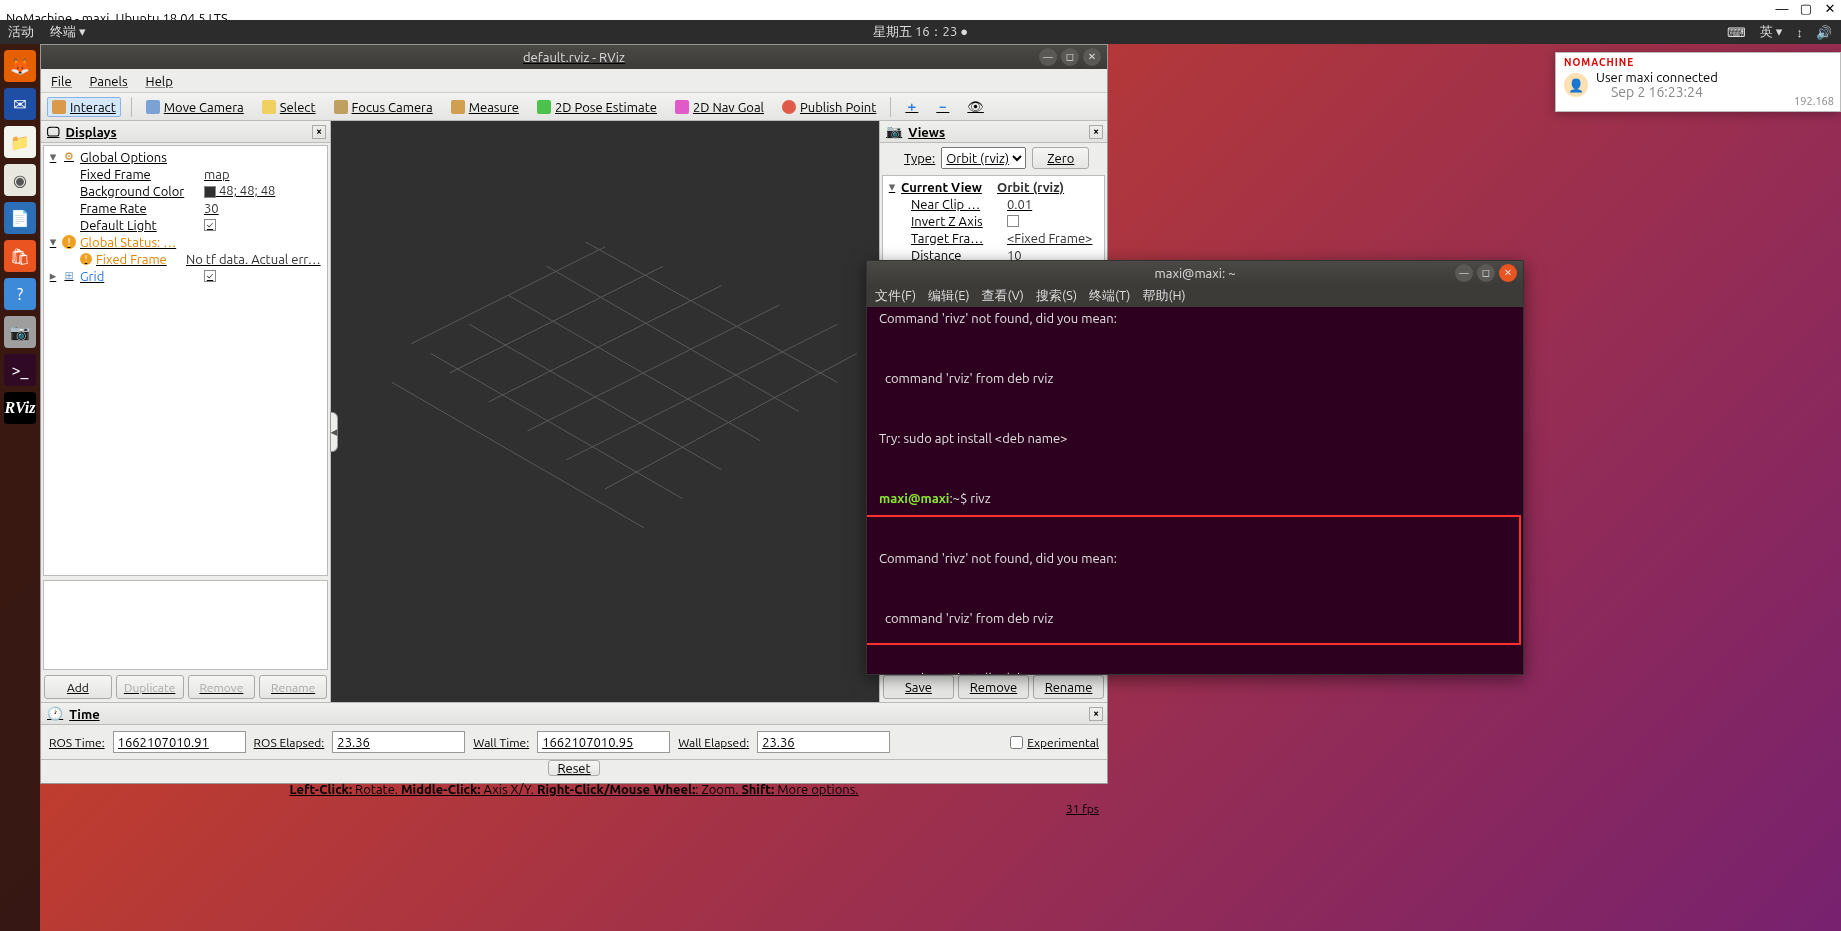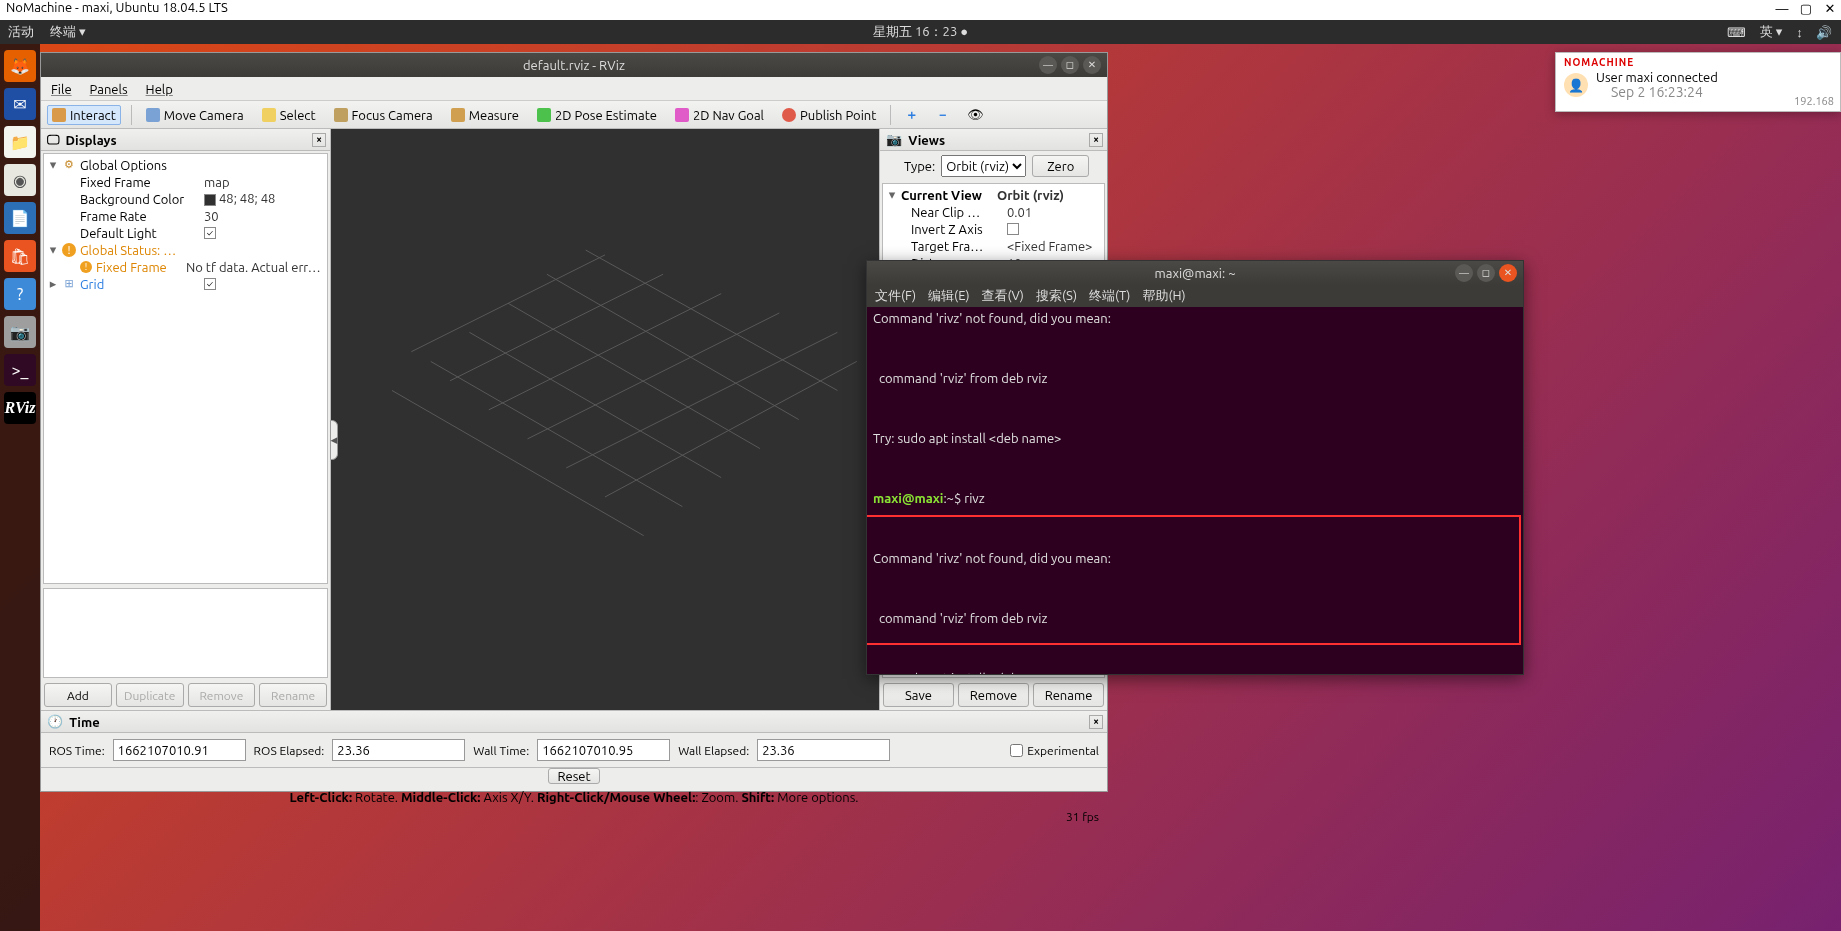--- a/index.html
+++ b/index.html
@@ -1,19 +1,19 @@
 <!DOCTYPE html>
 <html><head>
 <meta charset="utf-8">
 <style>
 * { margin: 0; padding: 0; box-sizing: border-box; font-family: "Ubuntu", Arial, sans-serif; font-size: 13px; }
 body { width: 1841px; height: 931px; background: #fff; overflow: hidden; position: relative; }
 
 
-.win-titlebar { height: 36px; background: #fff; display: flex; align-items: flex-start; padding: 0 6px; color: #000; border-bottom: 1px solid #ddd; position: relative; }
+.win-titlebar { height: 36px; background: #fff; display: flex; align-items: center; padding: 0 6px; color: #000; border-bottom: 1px solid #ddd; position: relative; }
 .win-titlebar .wt-controls { position: absolute; right: 4px; top: 2px; display: flex; gap: 10px; }
 .wt-controls span { width: 14px; height: 14px; display: inline-block; text-align: center; line-height: 12px; }
 
 
 .desktop { position: absolute; top: 20px; left: 0; right: 0; bottom: 0; background: linear-gradient(135deg, #dd4814 0%, #77216f 100%); }
 .ubuntu-topbar { height: 24px; background: #2c2c2c; color: #ddd; display: flex; align-items: center; padding: 0 8px; gap: 16px; position: relative; }
 .ubuntu-topbar .center { position: absolute; left: 50%; transform: translateX(-50%); display: flex; align-items: center; gap: 4px; }
 .ubuntu-topbar .right { margin-left: auto; display: flex; align-items: center; gap: 14px; }
 
 
@@ -24,21 +24,21 @@
 .licon.files { background: #f5f5f0; color: #555; }
 .licon.disk { background: #e8e8e0; color: #555; }
 .licon.lo  { background: #2c6fb7; }
 .licon.sw  { background: #e95420; }
 .licon.help{ background: #3d8bd8; }
 .licon.shot{ background: #9e9e9e; }
 .licon.term{ background: #300a24; }
 .licon.rviz{ background: #000; font-weight: bold; font-family: serif; font-style: italic; }
 
 
-.rviz-window { position: absolute; top: 32px; left: 40px; width: 1068px; height: 740px; background: #ededeb; border: 1px solid #999; display: flex; flex-direction: column; }
+.rviz-window { position: absolute; top: 24px; left: 40px; width: 1068px; height: 740px; background: #ededeb; border: 1px solid #999; display: flex; flex-direction: column; text-decoration: underline; }
 .rviz-title { height: 24px; background: linear-gradient(#4a4946,#3c3b38); color: #ddd; text-align: center; line-height: 24px; position: relative; font-size: 12px; }
 .rviz-title .winctl { position: absolute; right: 6px; top: 3px; display: flex; gap: 4px; }
 .winctl span { width: 18px; height: 18px; border-radius: 50%; background: #5a5955; display: flex; align-items: center; justify-content: center; color: #ddd; font-size: 10px; }
 .rviz-menu { height: 24px; background: #ededeb; border-bottom: 1px solid #ccc; display: flex; align-items: center; padding: 0 10px; gap: 18px; }
 .rviz-menu span { text-decoration: underline; text-decoration-color: #888; cursor: pointer; }
 .rviz-tools { height: 28px; background: linear-gradient(#f2f2f0,#e5e5e3); border-bottom: 1px solid #bbb; display: flex; align-items: center; padding: 0 6px; gap: 10px; }
 .rviz-tools .tb { display: flex; align-items: center; gap: 4px; padding: 2px 4px; font-size: 12px; }
 .rviz-tools .tb.sel { background: #d5e7fb; border: 1px solid #8ab4e8; border-radius: 2px; }
 .rviz-tools .sep { width: 1px; height: 20px; background: #bbb; }
 .tb-icon { width: 14px; height: 14px; display: inline-block; border-radius: 2px; }
@@ -88,21 +88,21 @@
 .status-bar button { height: 20px; padding: 0 8px; background: linear-gradient(#f5f5f3,#e5e5e3); border: 1px solid #aaa; border-radius: 3px; }
 .status-bar .hints { font-size: 12px; }
 .status-bar .fps { margin-left: auto; font-size: 12px; }
 
 
 .term-window { position: absolute; top: 240px; left: 866px; width: 658px; height: 415px; background: #2c001e; border: 1px solid #333; display: flex; flex-direction: column; box-shadow: 0 4px 16px rgba(0,0,0,0.5); }
 .term-title { height: 24px; background: linear-gradient(#4a4946,#3c3b38); color: #ddd; text-align: center; line-height: 24px; position: relative; font-size: 12px; }
 .term-title .winctl { position: absolute; right: 6px; top: 3px; display: flex; gap: 4px; }
 .term-title .winctl .cls { background: #e95420; }
 .term-menu { height: 22px; background: #3c3b38; color: #ddd; display: flex; align-items: center; padding: 0 8px; gap: 12px; font-size: 12px; }
-.term-body { flex: 1; padding: 4px 6px; font-family: "DejaVu Sans Mono", monospace; font-size: 13px; color: #e0e0e0; overflow: hidden; white-space: pre; position: relative; line-height: 15px; }
+.term-body { flex: 1; padding: 4px 12px; font-family: "DejaVu Sans Mono", monospace; font-size: 13px; color: #e0e0e0; overflow: hidden; white-space: pre; position: relative; line-height: 15px; }
 .term-body .prompt { color: #8ae234; font-weight: bold; }
 .term-body .dollar { color: #e0e0e0; }
 .term-body .hl-box { position: absolute; border: 2px solid #ff3030; }
 
 
 .notif { position: absolute; top: 32px; right: 0; width: 286px; height: 60px; background: #fff; border: 1px solid #bbb; box-shadow: 0 2px 10px rgba(0,0,0,0.3); padding: 4px 8px; }
 .notif .brand { color: #d00; font-weight: bold; font-size: 10px; letter-spacing: 1px; }
 .notif .row { display: flex; align-items: center; gap: 8px; margin-top: 2px; }
 .notif .avatar { width: 24px; height: 24px; border-radius: 50%; background: #ffe0b2; display: flex; align-items: center; justify-content: center; }
 .notif .msg { font-size: 13px; }

